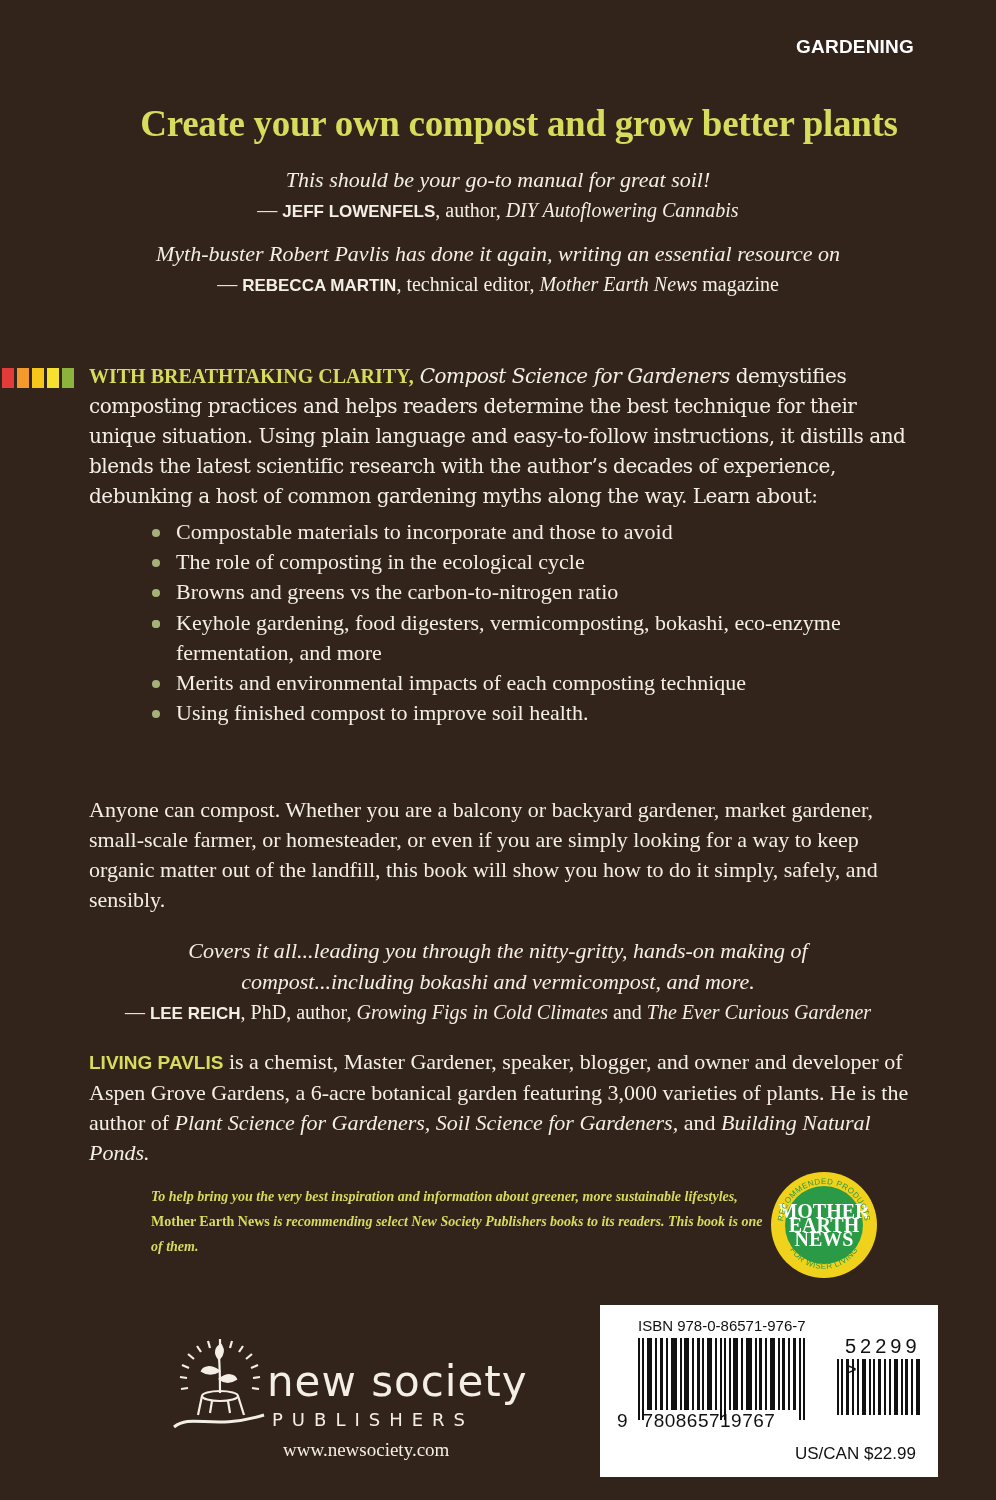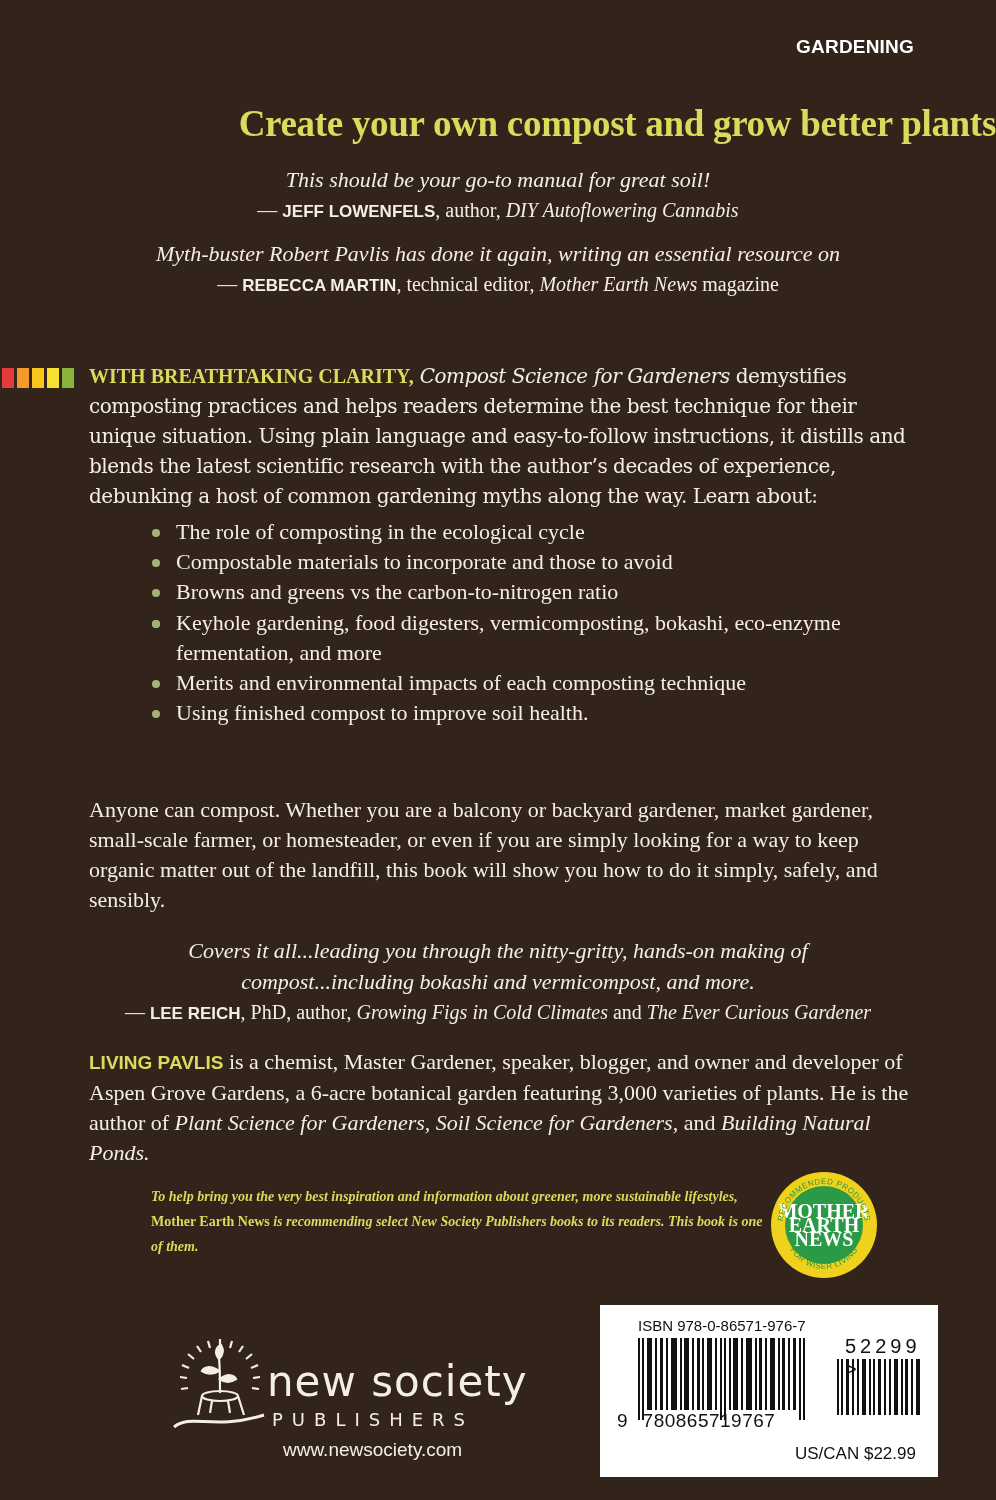--- a/index.html
+++ b/index.html
@@ -12,21 +12,21 @@
       font-family: "DejaVu Serif", serif;
     }
     .category {
       position: absolute; right: 82px; top: 36px;
       font-family: "Liberation Sans", sans-serif;
       font-weight: bold; font-size: 19px; color: #ffffff;
       letter-spacing: 0.2px;
     }
     .headline {
       position: absolute; left: 0; right: 0; top: 102px;
-      text-align: right;
+      text-align: center;
       font-family: "Liberation Serif", serif;
       font-weight: bold; font-size: 37px; color: #d6dc5c;
       letter-spacing: -0.3px;
       margin-left: 42px;
     }
     .quote {
       position: absolute; left: 60px; right: 60px;
       text-align: center;
       font-family: "Liberation Serif", serif;
       font-size: 22px; line-height: 31px;
@@ -108,21 +108,21 @@
       font-family: "DejaVu Sans", sans-serif; font-size: 42px; color: #f4efe6;
       letter-spacing: 1px; line-height: 44px;
     }
     .logo .pub {
       position: absolute; left: 100px; top: 74px;
       font-family: "DejaVu Sans", sans-serif; font-size: 18px; color: #f4efe6;
       letter-spacing: 9px;
     }
     .logo .url {
       position: absolute; left: 111px; top: 104px;
-      font-family: Liberation Sans, sans-serif; font-size: 19px; color: #f4efe6;
+      font-family: Liberation Serif, serif; font-size: 19px; color: #f4efe6;
     }
     .barcode-box {
       position: absolute; left: 600px; top: 1305px; width: 338px; height: 172px;
       background: #ffffff; color: #111;
       font-family: "Liberation Sans", sans-serif;
     }
     .barcode-box .isbn { position: absolute; left: 38px; top: 12px; font-size: 15px; }
     .barcode-box .bars1 { position: absolute; left: 38px; top: 33px; }
     .barcode-box .digits { position: absolute; left: 17px; top: 105px; font-size: 19px; letter-spacing: 1px; }
     .barcode-box .digits .rest { margin-left: 14px; letter-spacing: 0.5px; }
@@ -151,22 +151,22 @@
   <span style="background:#e33a3a"></span>
   <span style="background:#f39a2c"></span>
   <span style="background:#f8c61a"></span>
   <span style="background:#f7e12f"></span>
   <span style="background:#8cb43c"></span>
 </div>
 
 <div class="body-text intro"><span class="lead">WITH BREATHTAKING CLARITY,</span> <i>Compost Science for Gardeners</i><span> demystifies composting practices and helps readers determine the best technique for their unique situation. Using plain language and easy-to-follow instructions, it distills and blends the latest scientific research with the author’s decades of experience, debunking a host of common gardening myths along the way. Learn about:</span></div>
 
 <ul class="bullets">
+  <li><span class="dot"></span><span>Compostable materials to incorporate and those to avoid</span></li>
   <li><span class="dot"></span><span>The role of composting in the ecological cycle</span></li>
-  <li><span class="dot"></span><span>Compostable materials to incorporate and those to avoid</span></li>
   <li><span class="dot"></span><span>Browns and greens vs the carbon-to-nitrogen ratio</span></li>
   <li><span class="dot"></span></li>
   <li><span class="dot"></span><span>Keyhole gardening, food digesters, vermicomposting, bokashi, eco-enzyme fermentation, and more</span></li>
   <li><span class="dot"></span><span>Merits and environmental impacts of each composting technique</span></li>
   <li><span class="dot"></span><span>Using finished compost to improve soil health.</span></li>
 </ul>
 
 <div class="anyone">Anyone can compost. Whether you are a balcony or backyard gardener, market gardener, small-scale farmer, or homesteader, or even if you are simply looking for a way to keep organic matter out of the landfill, this book will show you how to do it simply, safely, and sensibly.</div>
 
 <div class="quote q3">

